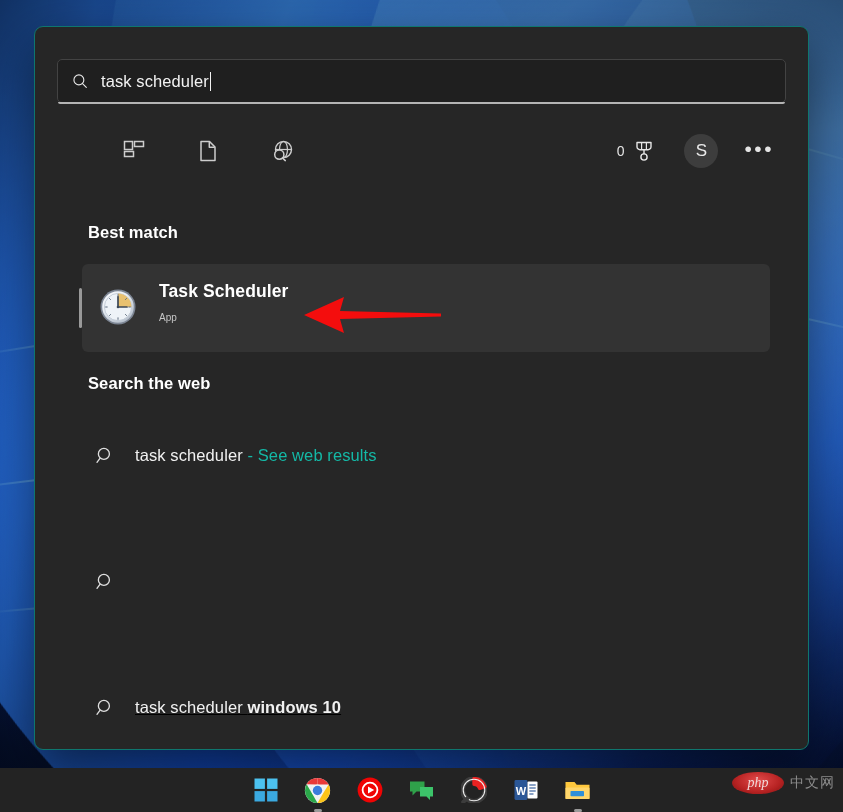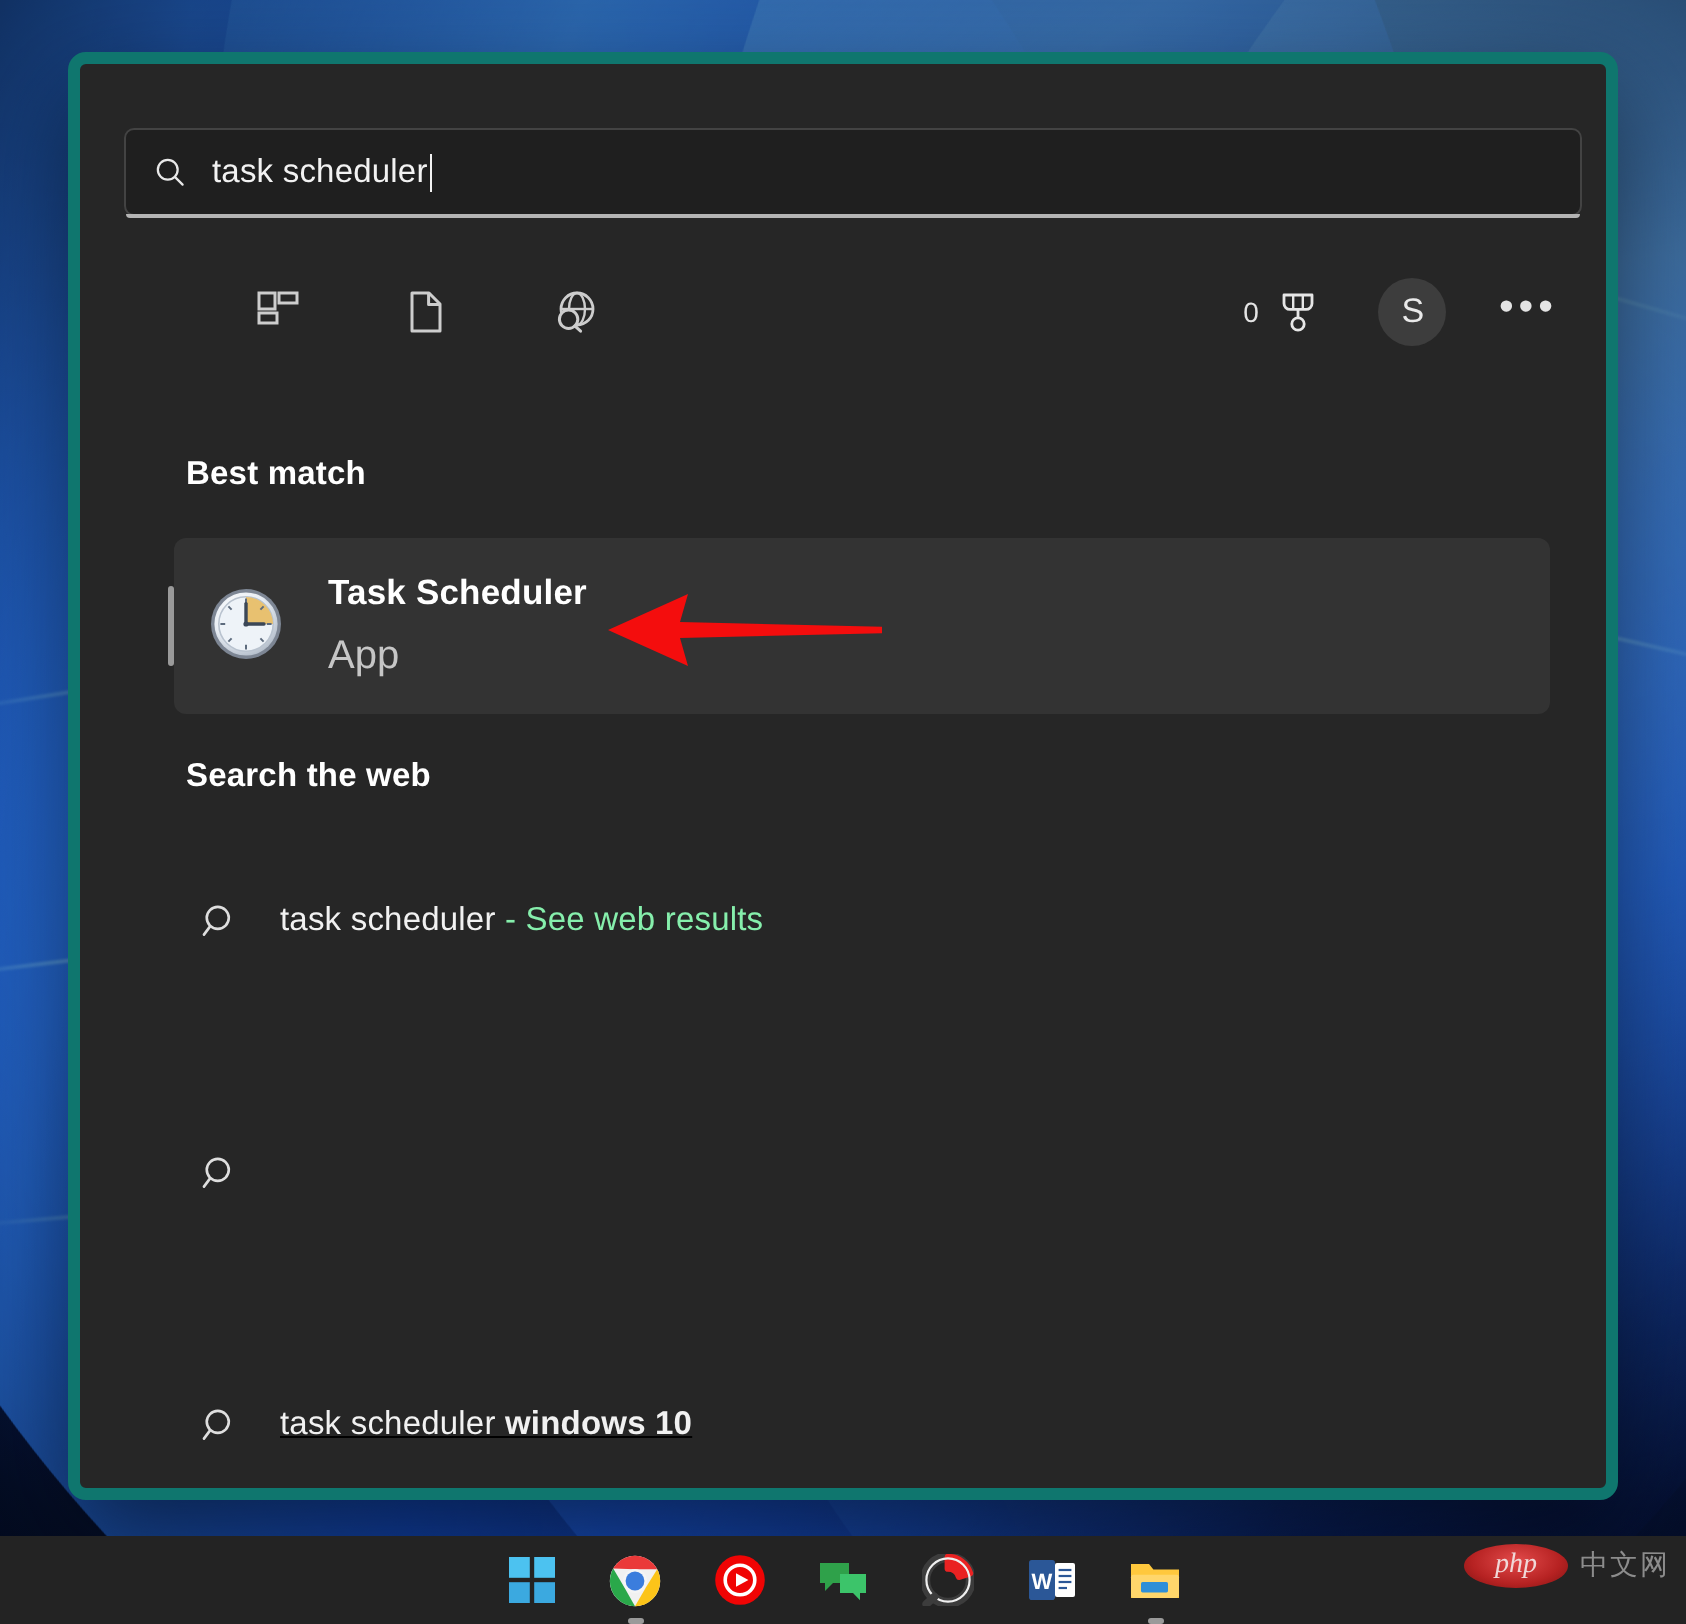--- a/index.html
+++ b/index.html
@@ -76,21 +76,21 @@
 
   
   #search-panel {
     position: absolute;
     left: 34px;
     top: 26px;
     width: 775px;
     height: 724px;
     background: #262626;
     border-radius: 9px;
-    border: 6px solid #0f766e;
+    border: 1px solid #0f766e;
     box-shadow: 0 18px 50px rgba(0,0,0,0.55);
     box-sizing: border-box;
     overflow: hidden;
   }
 
   
   #search-box-wrap {
     position: absolute;
     left: 22px;
     top: 32px;
@@ -241,21 +241,21 @@
     color: #ffffff;
     font-size: 17.5px;
     font-weight: bold;
     letter-spacing: 0.1px;
   }
   #best-sub {
     position: absolute;
     left: 77px;
     top: 48px;
     color: #c6c6c6;
-    font-size: 20px;
+    font-size: 10px;
   }
 
   
   .web-row {
     position: absolute;
     left: 47px;
     width: 688px;
     height: 44px;
     display: flex;
     align-items: center;
@@ -267,21 +267,21 @@
     opacity: 0.95;
   }
   .web-label {
     margin-left: 20px;
     color: #f1f1f1;
     font-size: 16.5px;
     white-space: nowrap;
     letter-spacing: 0.1px;
   }
   .web-label b { font-weight: bold; }
-  .web-label .muted { color: #86efac; }
+  .web-label .muted { color: #14b8a6; }
 
   
   #red-arrow {
     position: absolute;
     left: 302px;
     top: 294px;
     width: 140px;
     height: 42px;
     pointer-events: none;
   }

